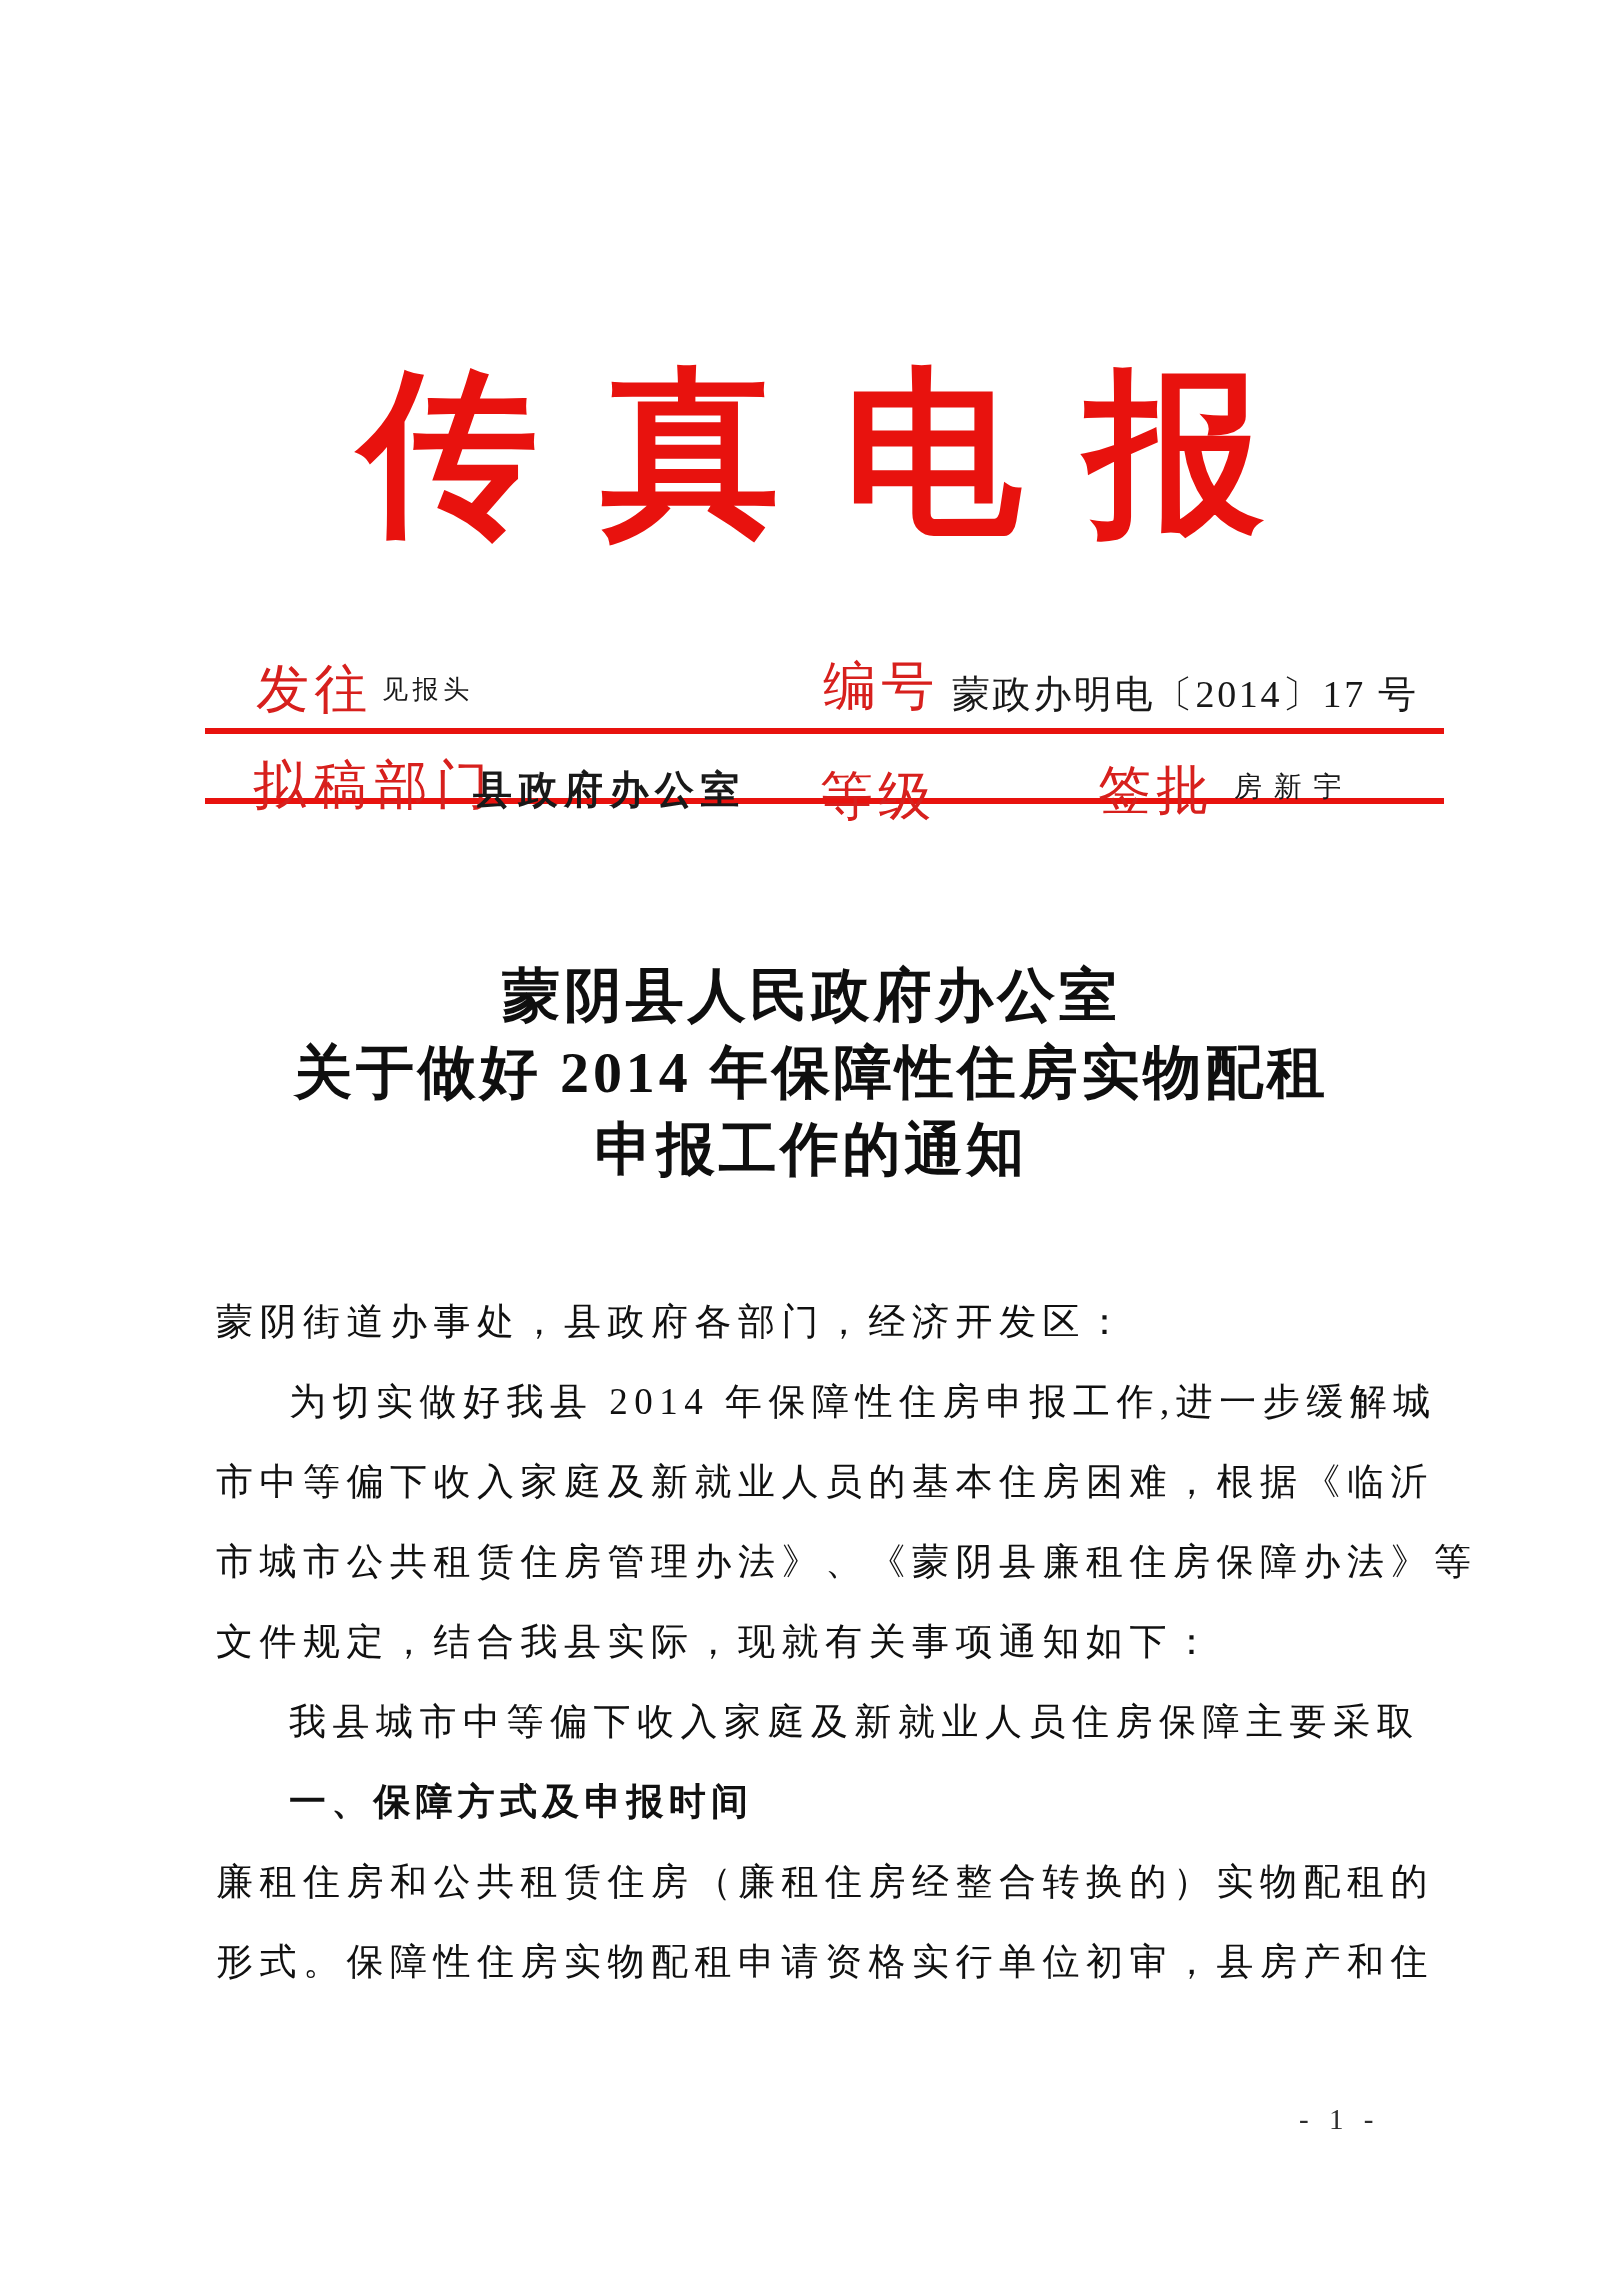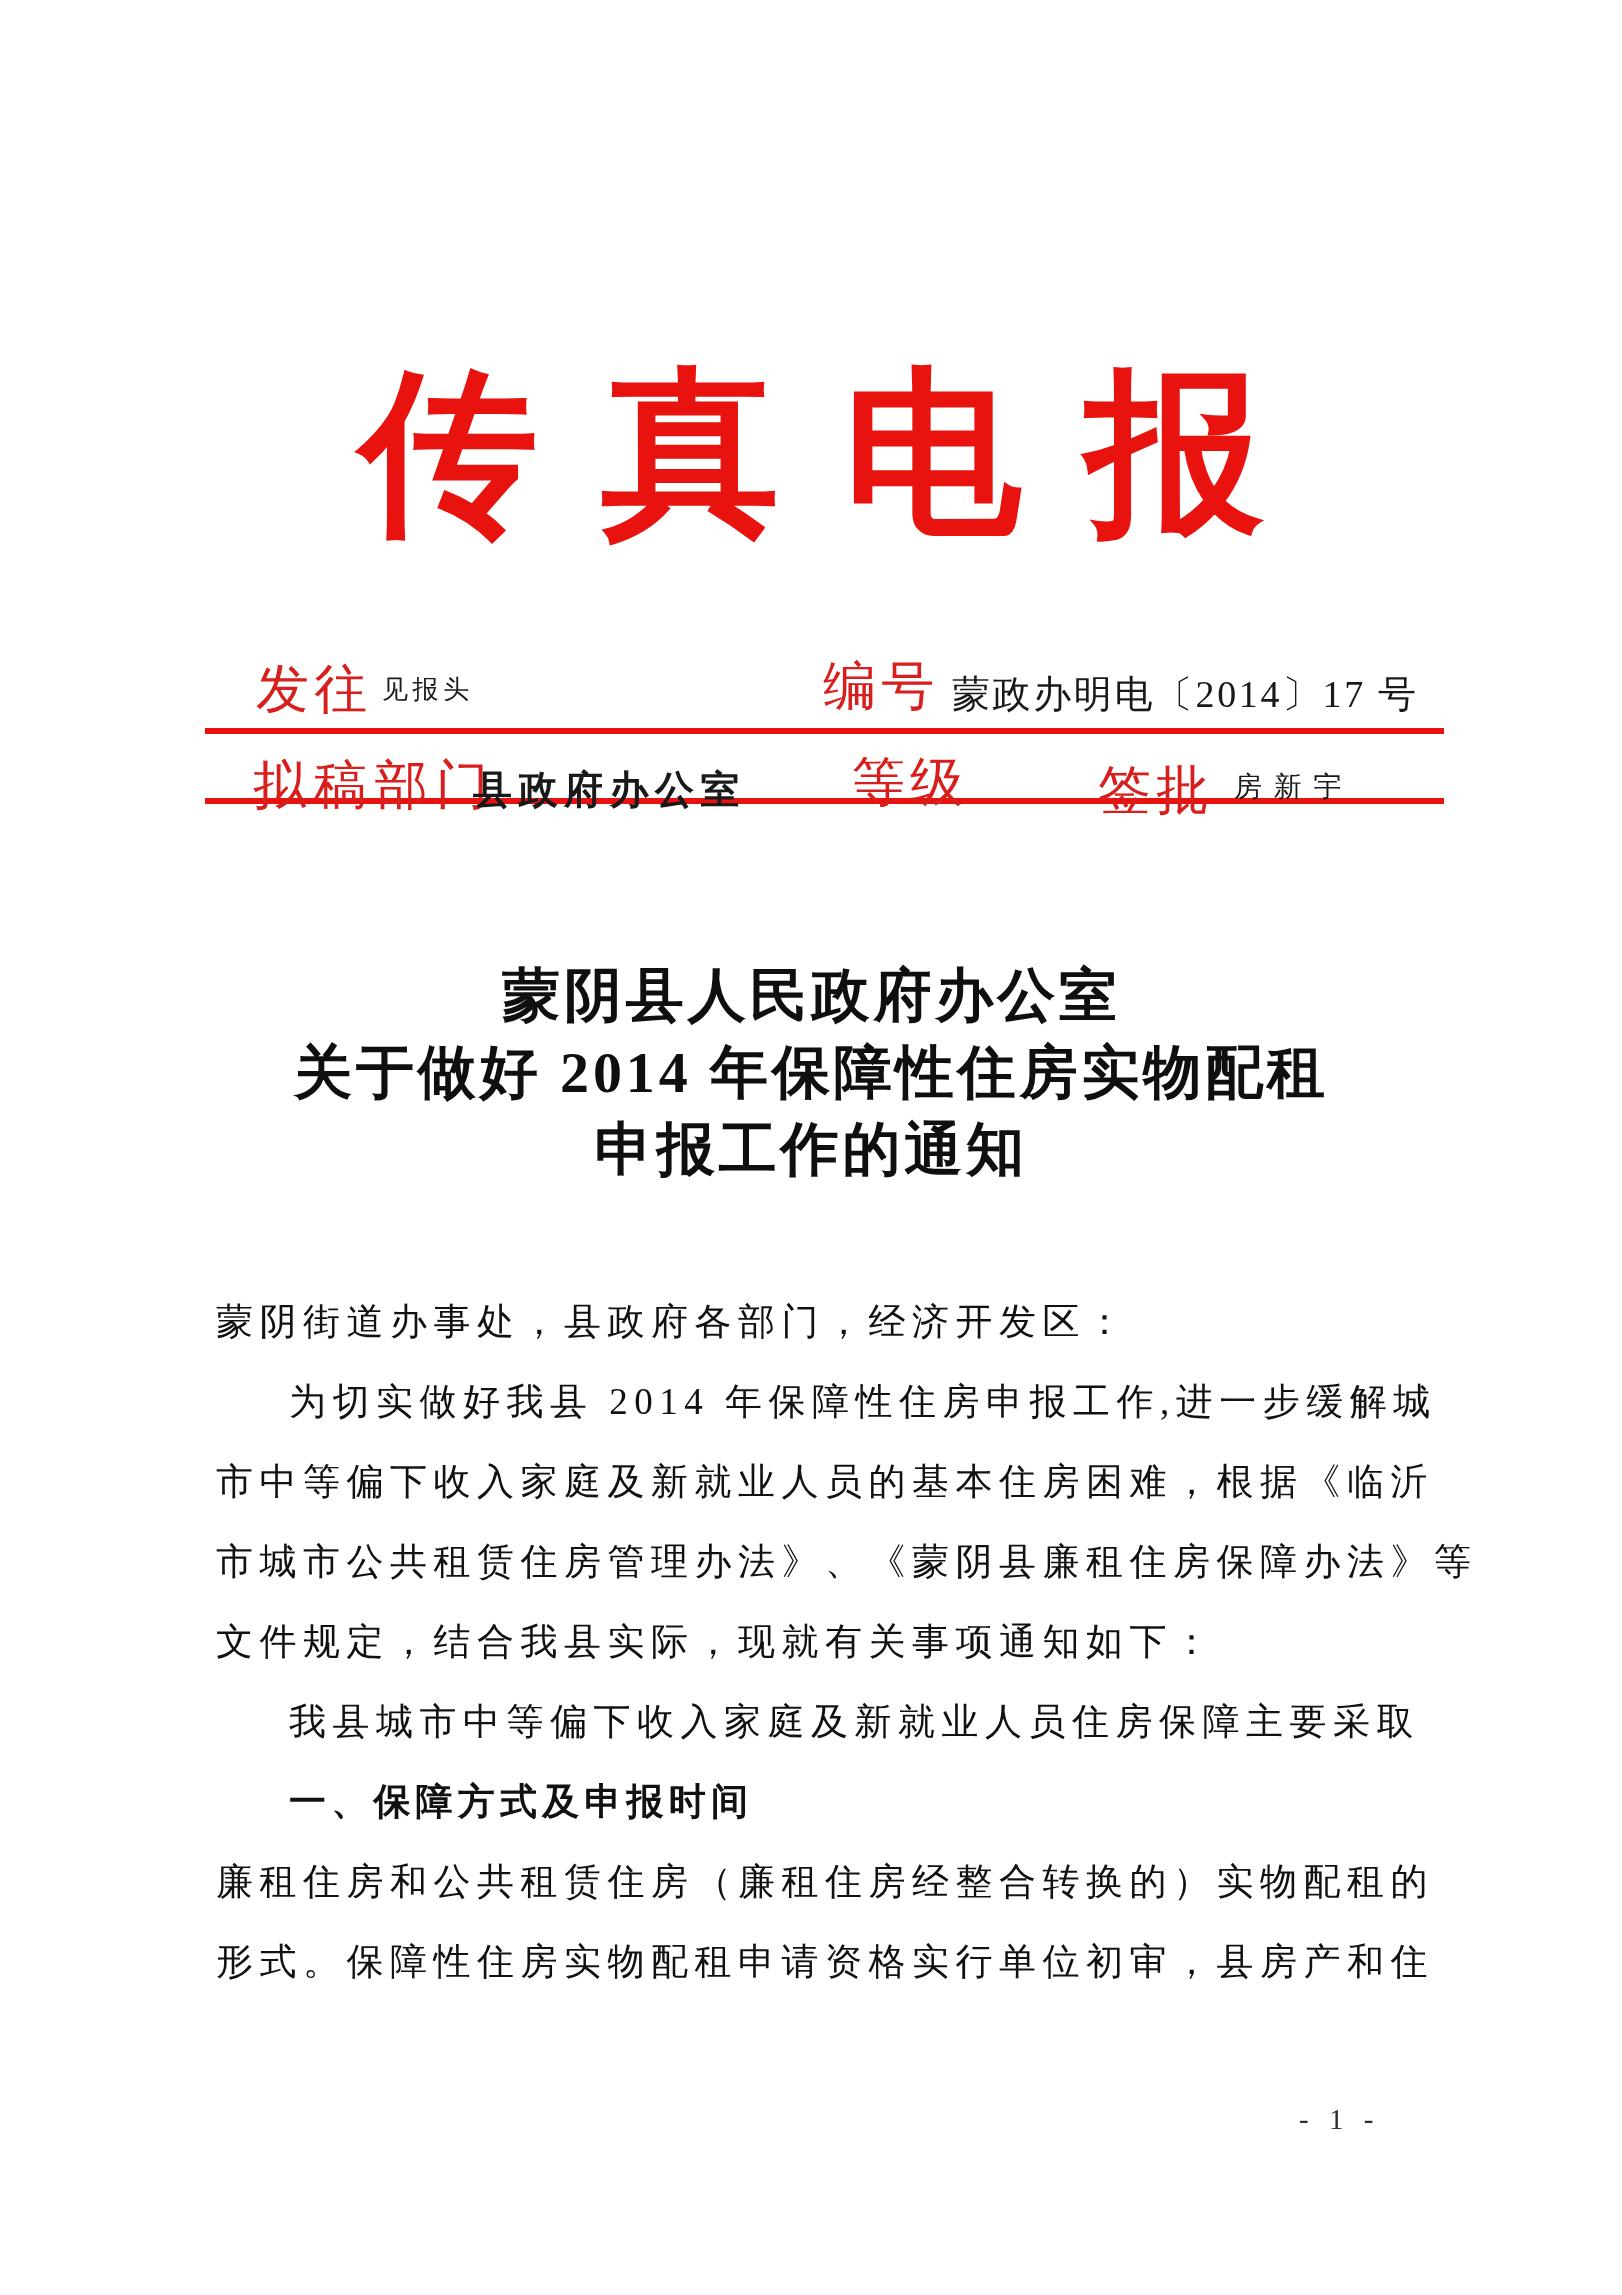--- a/index.html
+++ b/index.html
@@ -40,21 +40,21 @@
   .lbl { color: #d7201d; font-size: 53px; letter-spacing: 5.2px; }
   .val { color: #191919; }
 
   .f-sendto   { left: 51px;  top: 6.5px; }
   .v-sendto   { left: 177px; top: 25px; font-size: 26px; letter-spacing: 4.6px; }
   .f-number   { left: 618px; top: 3.9px;  }
   .v-number   { left: 747px; top: 22px; font-size: 38px; letter-spacing: 2.6px; }
 
   .f-draft    { left: 48px;  top: 15.7px; letter-spacing: 7.9px; }
   .v-draft    { left: 268px; top: 29px; font-size: 39px; letter-spacing: 6.5px; font-weight: bold; }
-  .f-priority { left: 615px; top: 13px; margin-left: 32px; }
+  .f-priority { left: 615px; top: 27px; }
   .f-approval { left: 893px; top: 21px; }
   .v-approval { left: 1029px; top: 34px; font-size: 28px; letter-spacing: 11.8px; }
 
   
   .doc-title {
     position: absolute;
     top: 957px;
     left: 0; right: 0;
     text-align: center;
     font-weight: bold;

